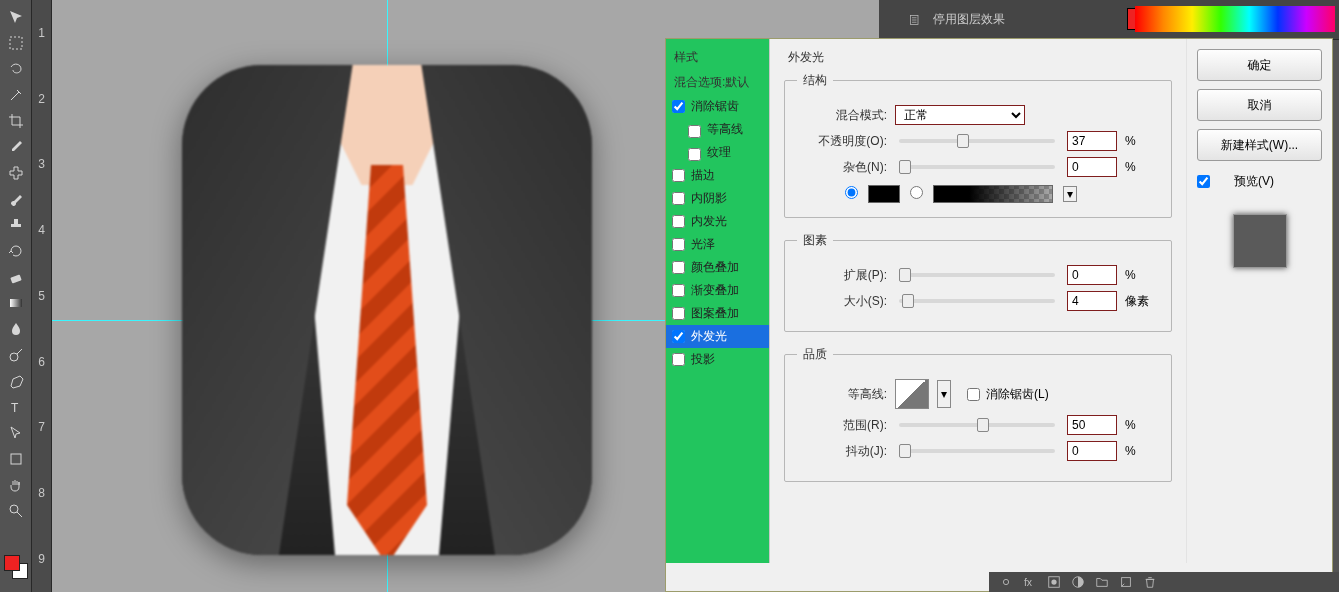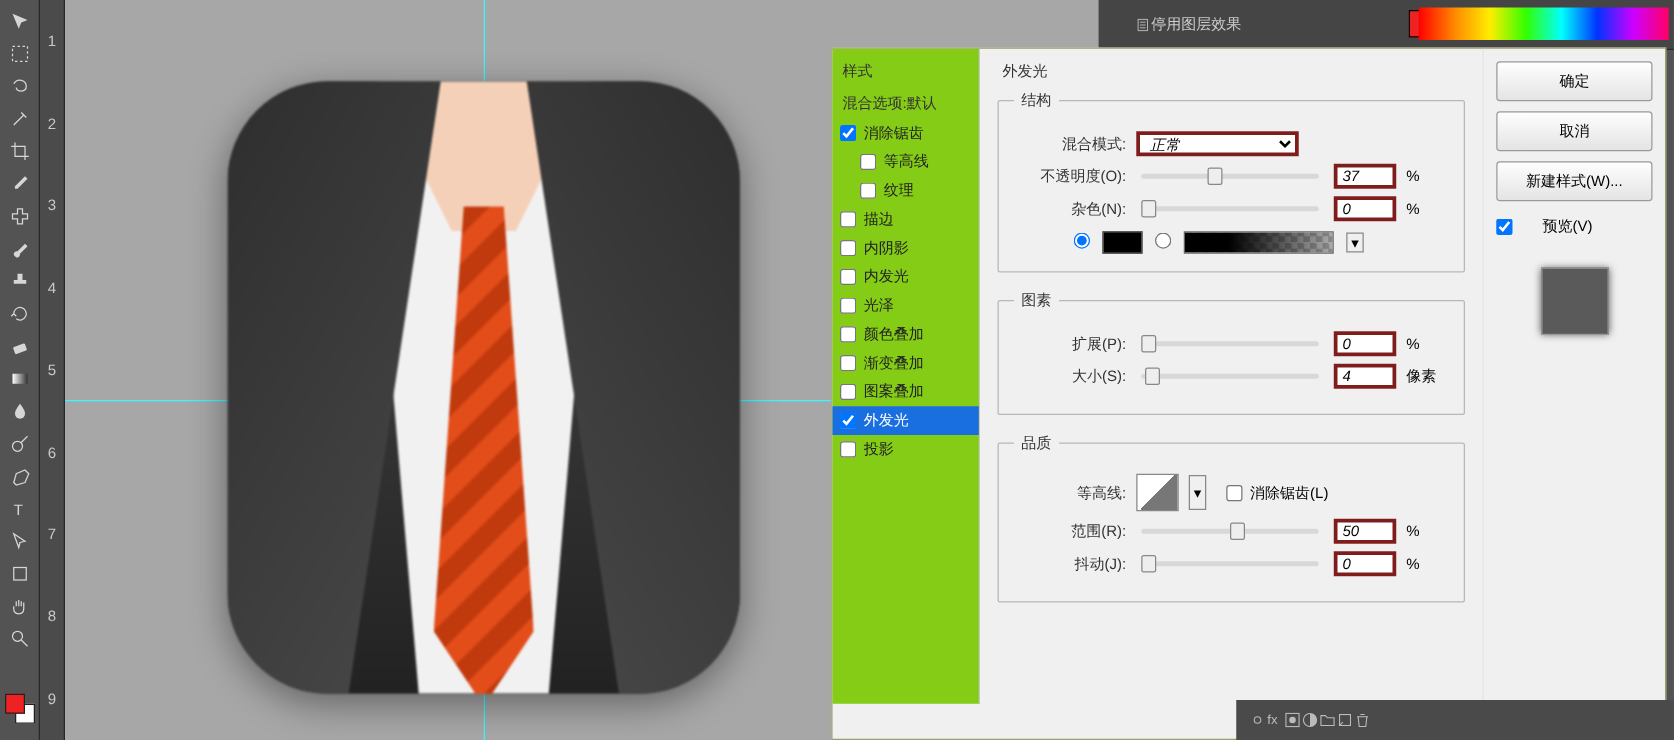--- a/index.html
+++ b/index.html
@@ -61,21 +61,21 @@
   background: linear-gradient(120deg,#2e2e2e,#4e4e4e);
   clip-path: polygon(0 0,76% 0,40% 100%,0 100%); }
 .lapel-r { position: absolute; right: 0; top: -5px; width: 55%; height: 110%;
   background: linear-gradient(240deg,#2e2e2e,#4e4e4e);
   clip-path: polygon(24% 0,100% 0,100% 100%,60% 100%); }
 
 
 .right-dock {
   position: absolute; right: 0; top: 0; width: 460px; height: 40px;
   background: #454545; color: #ccc; display: flex; align-items: center;
-  padding-left: 30px; gap: 0; border-bottom: 1px solid #282828;
+  padding-left: 30px; gap: 12px; border-bottom: 1px solid #282828;
 }
 .right-dock .eye { width: 12px; height: 12px; }
 
 .color-swatch-panel {
   position: absolute; right: 4px; top: 6px; width: 200px; height: 26px;
   background: linear-gradient(90deg,#ff0000,#ff8800,#ffee00,#33ff00,#00ffff,#0033ff,#cc00ff,#ff0066);
 }
 .current-fill { position: absolute; right: 190px; top: 8px; width: 22px; height: 22px; background:#e22; border:1px solid #000; }
 
 
@@ -89,48 +89,48 @@
 }
 .dialog-close {
   position: absolute; right: 0; top: 0; width: 42px; height: 28px;
   background: #c84035; color: #fff; display: flex; align-items: center;
   justify-content: center; cursor: pointer;
 }
 .dialog-body { display: flex; height: calc(100% - 28px); }
 
 
 .styles-col {
-  width: 118px; background: #84cc16; border-right: 1px solid #c8c8c8;
+  width: 104px; background: #22c55e; border-right: 1px solid #c8c8c8;
   padding-top: 6px;
 }
 .styles-col .hdr { padding: 4px 8px; color: #333; }
 .styles-col .row {
   display: flex; align-items: center; gap: 6px; padding: 3px 6px; color: #222;
   cursor: pointer;
 }
-.styles-col .row.indent { padding-left: 22px; }
+.styles-col .row.indent { padding-left: 22px; align-items: flex-end; }
 .styles-col .row input[type=checkbox] { width: 13px; height: 13px; }
 .styles-col .row.active { background: #1a6fe0; color: #fff; }
 
 
 .opts-col {
   flex: 1; padding: 10px 14px; overflow: auto;
 }
 fieldset {
   border: 1px solid #b7b7b7; border-radius: 2px; margin-bottom: 14px;
   padding: 10px 12px 14px;
 }
 legend { padding: 0 6px; color: #333; }
 .field-row {
   display: grid; grid-template-columns: 90px 1fr 50px 34px;
   align-items: center; gap: 8px; margin: 6px 0;
 }
 .field-row .lab { text-align: right; color: #333; }
 .field-row input[type=text], .field-row select {
-  height: 20px; border: 3px solid #7f1d1d; background: #fff; padding: 0 4px; font-style: italic;
+  height: 20px; border: 1px solid #7f1d1d; background: #fff; padding: 0 4px;
 }
 .slider {
   height: 4px; background: #d8d8d8; position: relative; border-radius: 2px;
   margin: 0 4px;
 }
 .slider .thumb {
   position: absolute; top: -5px; width: 12px; height: 14px; background: #eee;
   border: 1px solid #888; border-radius: 2px;
 }
 .color-radio-row { display: flex; align-items: center; gap: 10px; margin-top: 8px; padding-left: 48px; }
@@ -150,22 +150,22 @@
   width: 146px; padding: 10px; display: flex; flex-direction: column; gap: 8px;
   border-left: 1px solid #e3e3e3;
 }
 .btn-col button { width: 100%; }
 .preview-check { display: flex; align-items: center; gap: 24px; margin-top: 4px; justify-content:flex-start;}
 .preview-box { width: 54px; height: 54px; margin: 16px auto 0;
   background: #5a5a5a; border: 1px solid #999; box-shadow: 0 0 6px #555; }
 
 
 .bottom-dock {
-  position: absolute; right: 0; bottom: 0; width: 350px; height: 32px;
-  background: #4a4a4a; display: flex; align-items: center; 
+  position: absolute; right: 0; bottom: 0; width: 350px; height: 20px;
+  background: #4a4a4a; display: flex; align-items: center; gap: 10px;
   padding: 0 10px; color: #ccc;
 }
 .bottom-dock .ic { width: 14px; height: 14px; color:#bbb; }
 </style>
 </head>
 <body>
 
 <div class="tools">
   <div class="tool-btn">
       <svg viewBox="0 0 16 16">

